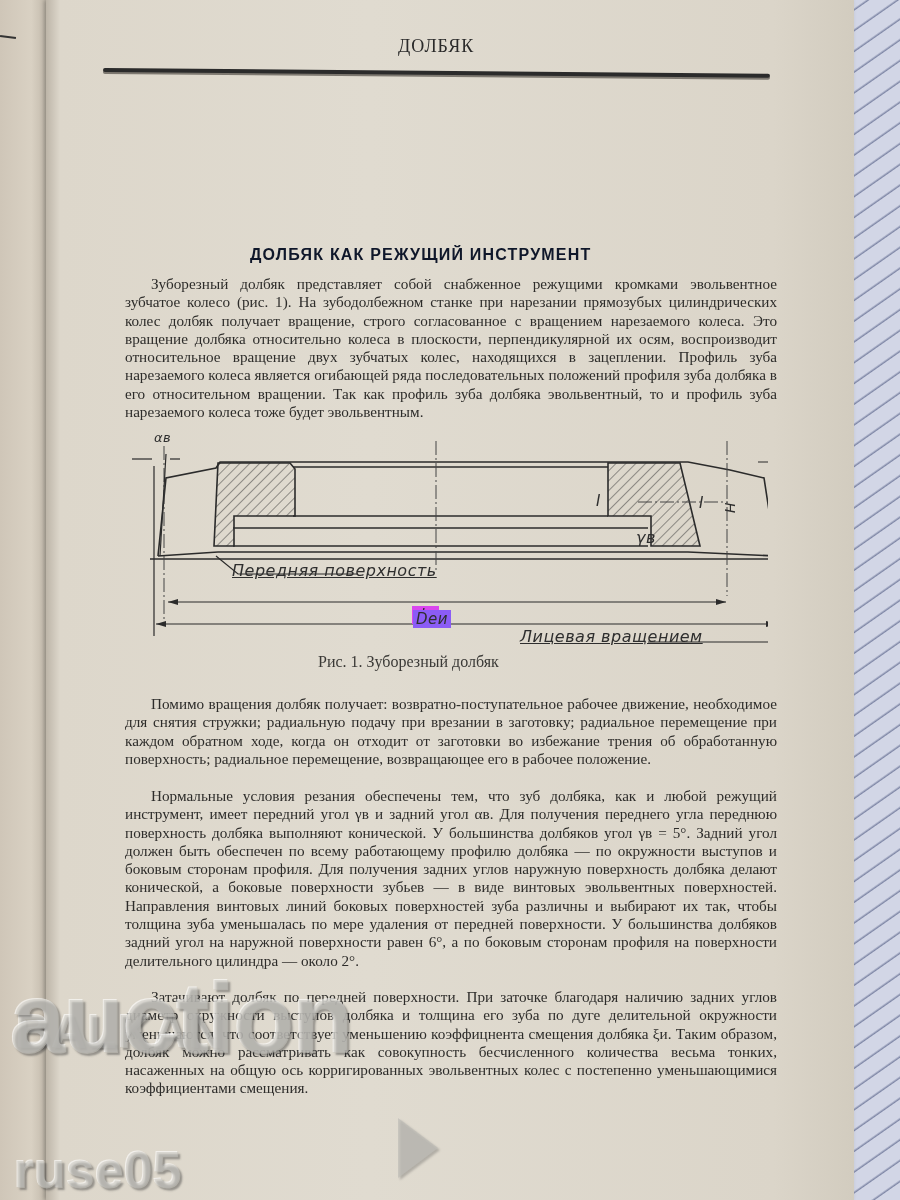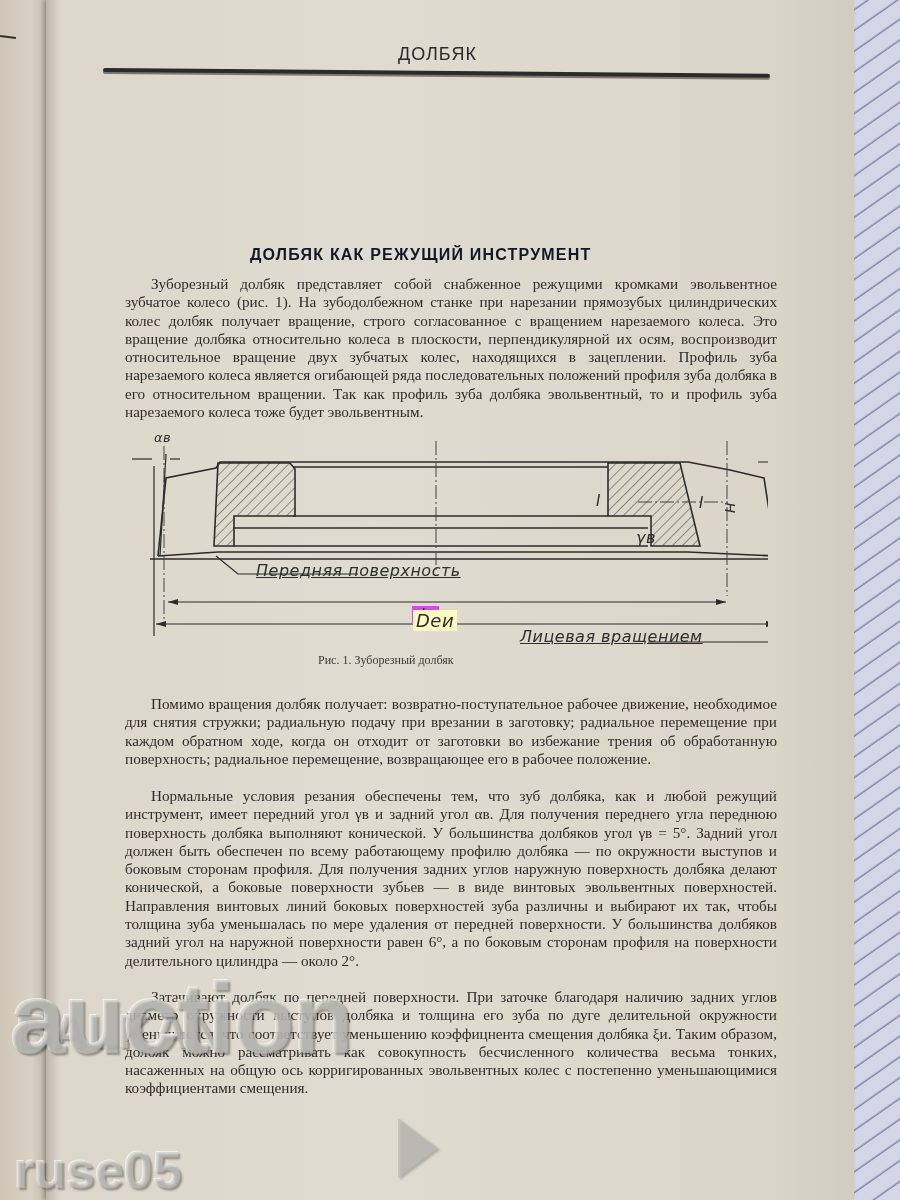--- a/index.html
+++ b/index.html
@@ -16,38 +16,38 @@
     position:absolute; left:0; top:0; width:52px; height:1200px;
     background:linear-gradient(90deg,#cfc6b8 0%,#d9d1c3 60%,#b9b0a2 100%);
   }
   .left-page .mark { position:absolute; left:0; top:36px; width:16px; height:2px; background:#333; transform:rotate(8deg); }
   .page {
     position:absolute; left:46px; top:0; width:808px; height:1200px;
     background:linear-gradient(90deg,#bdb5a8 0px,#ddd7cb 14px,#e0dbd0 40%,#dbd5c9 90%,#d2ccbf 100%);
     box-shadow:-2px 0 4px rgba(0,0,0,.25);
   }
   .running-head {
-    position:absolute; left:398px; top:44px;
-    font-family:Liberation Sans, sans-serif; font-size:18px; letter-spacing:1px; color:#2a2a2a;text-align:right;
+    position:absolute; left:398px; top:36px;
+    font-family:Liberation Serif, serif; font-size:18px; letter-spacing:1px; color:#2a2a2a;text-align:right;
   }
   .head-rule {
     position:absolute; left:103px; top:68px; width:667px; height:4px; background:#2b2b2b;
     border-radius:2px; transform:rotate(0.5deg); transform-origin:left;
     box-shadow:0 2px 0 #7d7870;
   }
   .section-title {
     position:absolute; left:250px; top:246px;
     font-family:"Liberation Sans", sans-serif; font-size:16px; font-weight:bold; letter-spacing:1.2px; color:#0f172a;
   }
   .para {
     position:absolute; left:118px; width:652px; font-size:15.2px; line-height:18.3px; color:#2d2c2a;
     text-align:justify; text-indent:26px; margin:7px;
   }
   .figure { position:absolute; left:128px; top:436px; width:640px; height:210px; }
-  .caption { position:absolute; left:318px; top:653px; font-size:12px; color:#3a3936; }
+  .caption { position:absolute; left:318px; top:653px; font-size:16px; color:#3a3936; }
   .fig-label {
     position:absolute; font-style:italic; font-family:"DejaVu Sans", sans-serif; font-size:16px; color:#2e2e2e;
     letter-spacing:0.5px;
   }
   .watermark {
     position:absolute; color:rgba(200,198,192,.55); font-family:"Liberation Sans", sans-serif; font-weight:bold;
     text-shadow:2px 2px 2px rgba(60,60,60,.45), -1px -1px 0 rgba(255,255,255,.6);
   }
   .wm-top { left:16px; top:1004px; font-size:48px; letter-spacing:1px; }
   .wm-mid { left:10px; top:968px; font-size:100px; line-height:100px; letter-spacing:-2px; }
@@ -122,24 +122,24 @@
     <polygon points="598,166 588,163 588,169"></polygon>
     <polygon points="28,188 38,185 38,191"></polygon>
     <polygon points="648,188 638,185 638,191"></polygon>
     <polygon points="658,28 655,38 661,38"></polygon>
     <polygon points="658,120 655,110 661,110"></polygon>
   </g>
 </svg>
 
 <span class="fig-label" style="left:154px;top:430px;font-size:13px;">αв</span>
 <span class="fig-label" style="left:636px;top:528px;">γв</span>
-<span class="fig-label" style="left:232px;top:561px;text-decoration:underline;margin-left:24px;">Передняя поверхность</span>
+<span class="fig-label" style="left:232px;top:561px;text-decoration:underline;">Передняя поверхность</span>
 <span class="fig-label" style="left:520px;top:627px;text-decoration:underline;">Лицевая вращением</span>
 <span class="fig-label" style="left:412px;top:586px;font-size:15px;background:#d946ef;padding:0 3px;margin-top:20px;">dд</span>
-<span class="fig-label" style="left:413px;top:610px;font-size:18px;background:#fef9c3;padding:0 3px;">Dеи</span>
+<span class="fig-label" style="left:413px;top:610px;font-size:15px;background:#8b5cf6;padding:0 3px;">Dеи</span>
 <span class="fig-label" style="left:724px;top:500px;font-size:14px;transform:rotate(90deg);">H</span>
 <span class="fig-label" style="left:596px;top:492px;font-size:15px;">I</span>
 <span class="fig-label" style="left:699px;top:494px;font-size:15px;">I</span>
 
 <div class="caption">Рис. 1. Зуборезный долбяк</div>
 
 <p class="para" style="top:688px;">Помимо вращения долбяк получает: возвратно-поступательное рабочее движение, необходимое для снятия стружки; радиальную подачу при врезании в заготовку; радиальное перемещение при каждом обратном ходе, когда он отходит от заготовки во избежание трения об обработанную поверхность; радиальное перемещение, возвращающее его в рабочее положение.</p>
 <p class="para" style="top:780px;">Нормальные условия резания обеспечены тем, что зуб долбяка, как и любой режущий инструмент, имеет передний угол γв и задний угол αв. Для получения переднего угла переднюю поверхность долбяка выполняют конической. У большинства долбяков угол γв = 5°. Задний угол должен быть обеспечен по всему работающему профилю долбяка — по окружности выступов и боковым сторонам профиля. Для получения задних углов наружную поверхность долбяка делают конической, а боковые поверхности зубьев — в виде винтовых эвольвентных поверхностей. Направления винтовых линий боковых поверхностей зуба различны и выбирают их так, чтобы толщина зуба уменьшалась по мере удаления от передней поверхности. У большинства долбяков задний угол на наружной поверхности равен 6°, а по боковым сторонам профиля на поверхности делительного цилиндра — около 2°.</p>
 <p class="para" style="top:981px;">Затачивают долбяк по передней поверхности. При заточке благодаря наличию задних углов диаметр окружности выступов долбяка и толщина его зуба по дуге делительной окружности уменьшаются, что соответствует уменьшению коэффицнента смещения долбяка ξи. Таким образом, долбяк можно рассматривать как совокупность бесчисленного количества весьма тонких, насаженных на общую ось корригированных эвольвентных колес с постепенно уменьшающимися коэффициентами смещения.</p>
 

